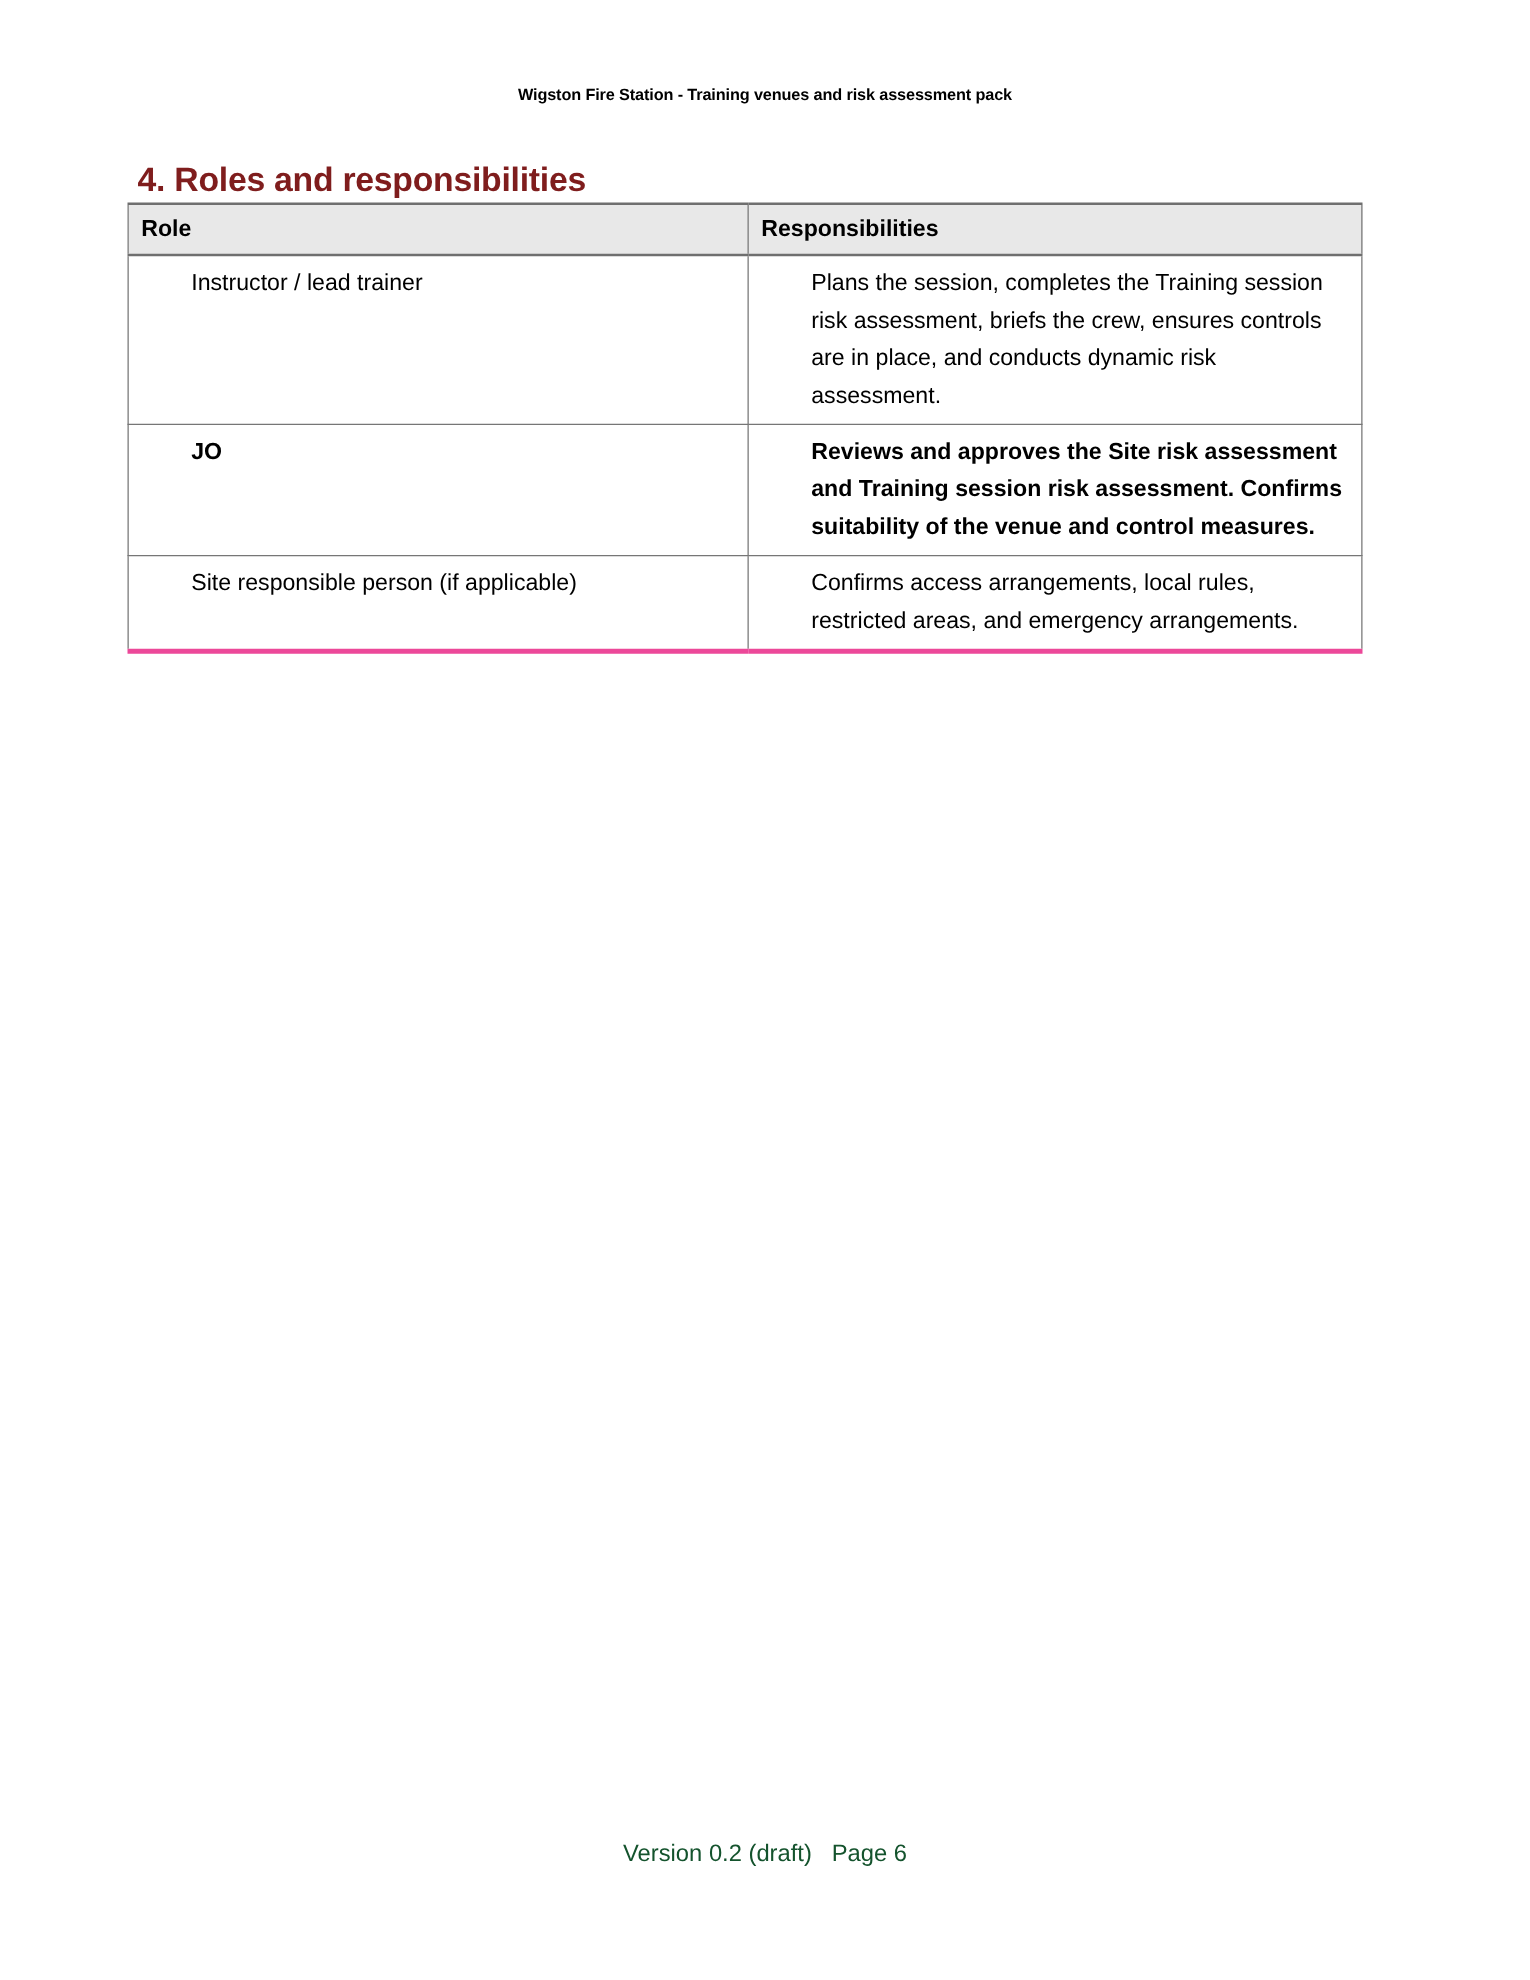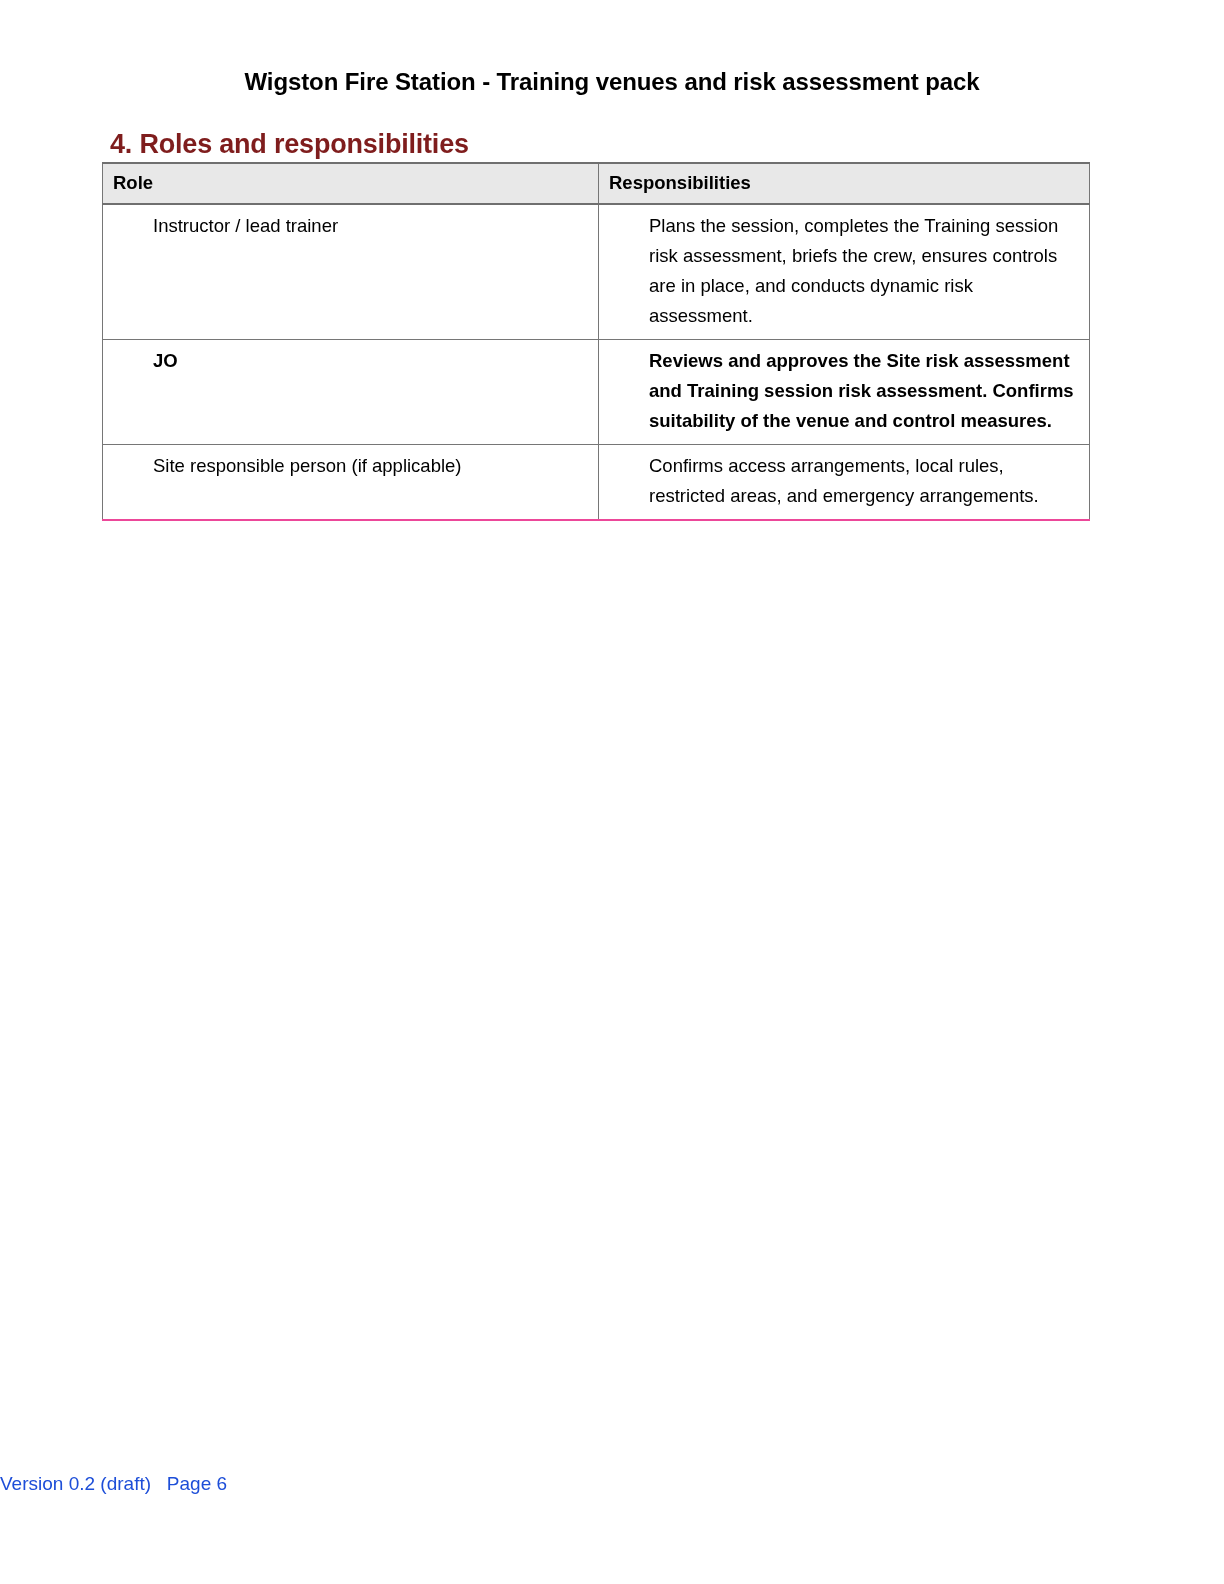--- a/index.html
+++ b/index.html
@@ -23,21 +23,21 @@
     box-sizing: border-box;
   }
 
   
   .doc-header {
     position: absolute;
     top: 68px;
     left: 0;
     width: 1224px;
     text-align: center;
-    font-size: 24px;
+    font-size: 13px;
     font-weight: bold;
     letter-spacing: -0.1px;
     color: #000;
   }
 
   
   .section-heading {
     position: absolute;
     top: 110px;
     left: 110px;
@@ -84,34 +84,34 @@
     font-size: 18.5px;
   }
 
   .roles-table tbody tr.r-0 td { height: 81px; }
   .roles-table tbody tr.r-1 td { height: 81px; font-weight: bold; }
   .roles-table tbody tr.r-2 td { height: 81px; }
   .roles-table tbody tr.r-3 td { height: 54px; }
   .roles-table tbody tr.r-4 td { height: 54px; }
 
   .roles-table tbody tr:last-child td {
-    border-bottom: 2px solid #ec4899;
+    border-bottom: 4px solid #ec4899;
   }
 
   .cell-text { display: block; margin-left: 40px; }
 
   
   .doc-footer {
     position: absolute;
     top: 1473px;
     left: 0;
     width: 1224px;
-    text-align: left;
+    text-align: center;
     font-size: 19px;
-    color: #1d4ed8;
+    color: #14532d;
     white-space: pre;
   }
 </style>
 </head>
 <body>
 
 <div class="page">
 
   <div class="doc-header">Wigston Fire Station - Training venues and risk assessment pack</div>
 

